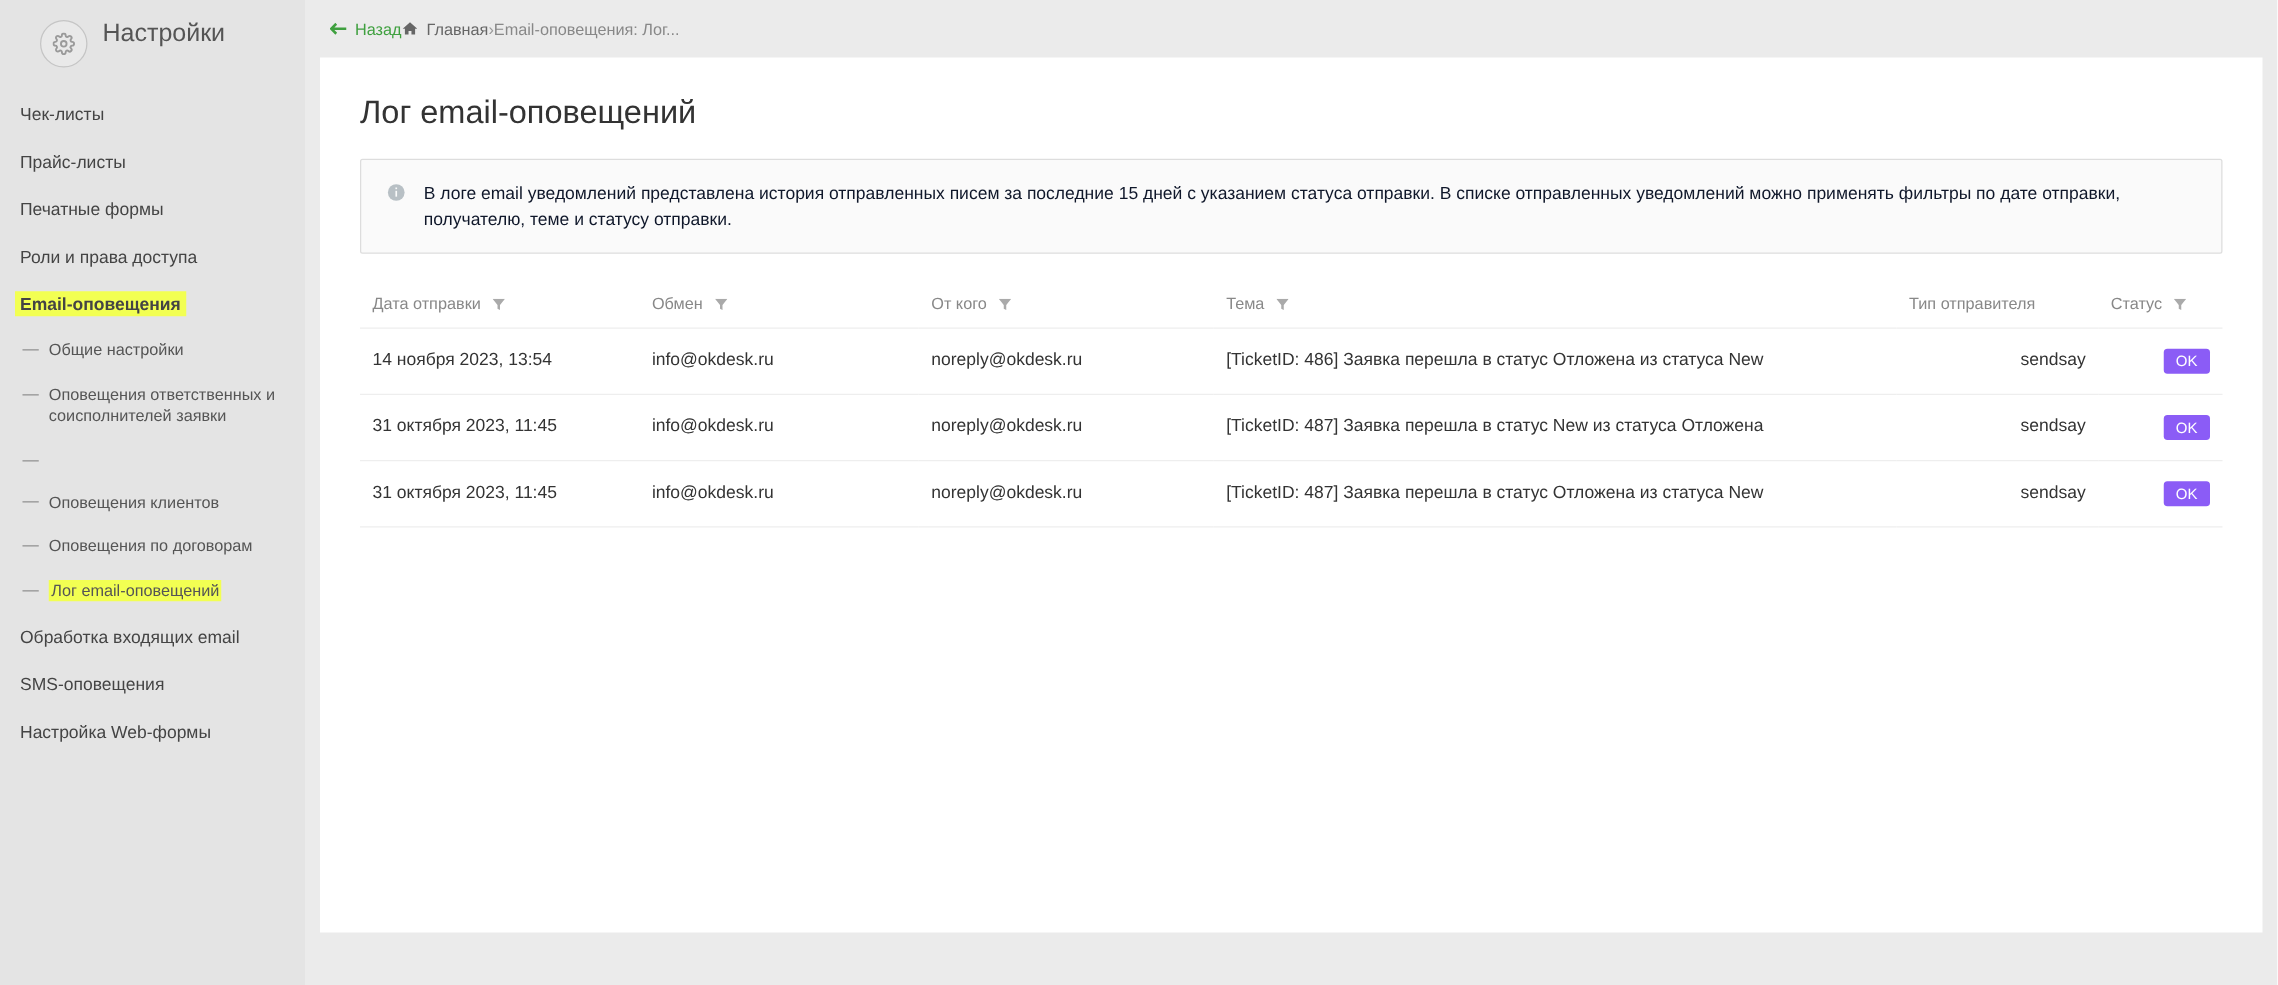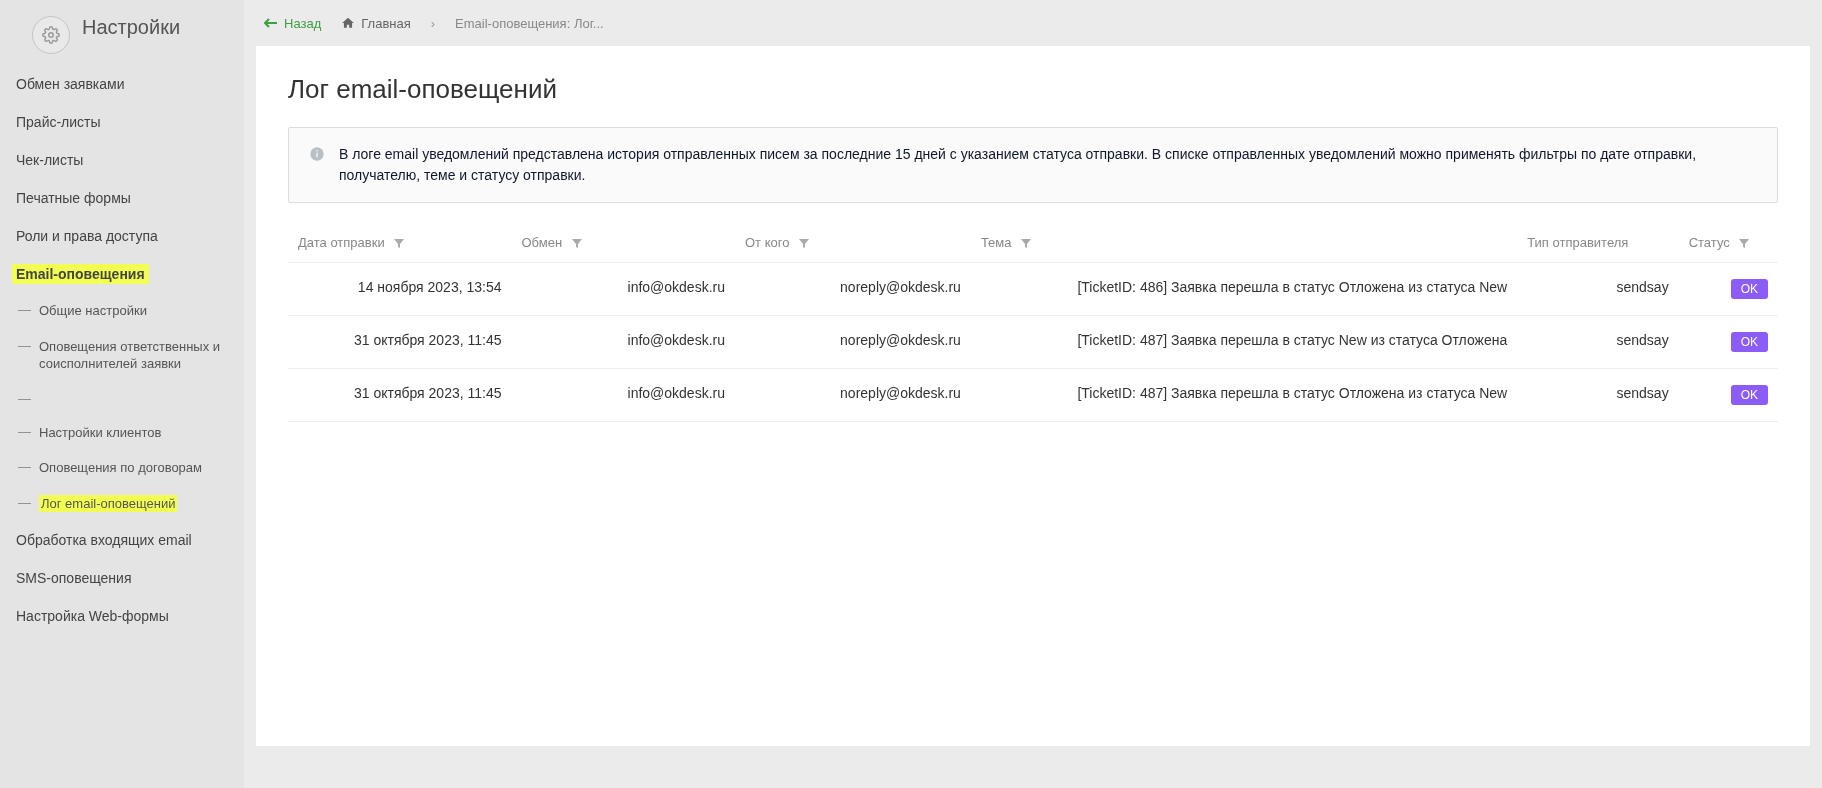--- a/index.html
+++ b/index.html
@@ -73,21 +73,20 @@
   
   .main {
     flex: 1;
     background: #ebebeb;
     min-height: 788px;
     padding: 0;
   }
   .topbar {
     display: flex;
     align-items: center;
-    gap: 20px;
     height: 46px;
     padding: 0 20px;
     color: #666;
     font-size: 13px;
   }
   .back-link { color: #3fa03f; display: flex; align-items: center; gap: 6px; cursor: pointer;}
   .crumb-home { color: #666; display: flex; align-items: center; gap: 6px; cursor: pointer;}
   .crumb-sep { color: #999; }
   .crumb-current { color: #888; }
 
@@ -131,21 +130,20 @@
     margin-left: 6px;
     color: #aaa;
     vertical-align: middle;
   }
   .log-table td {
     padding: 16px 10px;
     border-bottom: 1px solid #eee;
     vertical-align: top;
     color: #333;
     font-size: 14px;
-    text-align: right;
   }
   .status-badge {
     display: inline-block;
     background: #8b5cf6;
     color: #fff;
     font-size: 12px;
     padding: 3px 10px;
     border-radius: 3px;
     font-weight: 500;
   }
@@ -167,44 +165,43 @@
     <div class="sidebar-header">
       <span class="gear-circle">
         <svg width="18" height="18" viewBox="0 0 24 24" fill="none" stroke="currentColor" stroke-width="2">
             <circle cx="12" cy="12" r="3"></circle>
             <path d="M19.4 15a1.7 1.7 0 0 0 .34 1.87l.06.06a2 2 0 1 1-2.83 2.83l-.06-.06a1.7 1.7 0 0 0-1.87-.34 1.7 1.7 0 0 0-1 1.55V21a2 2 0 1 1-4 0v-.09a1.7 1.7 0 0 0-1-1.55 1.7 1.7 0 0 0-1.87.34l-.06.06a2 2 0 1 1-2.83-2.83l.06-.06a1.7 1.7 0 0 0 .34-1.87 1.7 1.7 0 0 0-1.55-1H3a2 2 0 1 1 0-4h.09a1.7 1.7 0 0 0 1.55-1 1.7 1.7 0 0 0-.34-1.87l-.06-.06a2 2 0 1 1 2.83-2.83l.06.06a1.7 1.7 0 0 0 1.87.34H9a1.7 1.7 0 0 0 1-1.55V3a2 2 0 1 1 4 0v.09a1.7 1.7 0 0 0 1 1.55 1.7 1.7 0 0 0 1.87-.34l.06-.06a2 2 0 1 1 2.83 2.83l-.06.06a1.7 1.7 0 0 0-.34 1.87V9a1.7 1.7 0 0 0 1.55 1H21a2 2 0 1 1 0 4h-.09a1.7 1.7 0 0 0-1.55 1z"></path>
           </svg>
       </span>
       <span class="sidebar-title">Настройки</span>
     </div>
 
-    <div class="nav-item" style="padding-top:4px"><span>Обмен заявками</span></div>
+    <div class="nav-item"><span>Чек-листы</span></div>
     <div class="nav-item"><span>Прайс-листы</span></div>
-    <div class="nav-item"><span>Чек-листы</span></div>
     <div class="nav-item"><span>Печатные формы</span></div>
     <div class="nav-item"><span>Роли и права доступа</span></div>
 
     <div class="nav-item-wrap">
       <span class="nav-item highlight">Email-оповещения</span>
     </div>
 
     <div class="sub-item">
         <span class="dash">—</span>
         <span class="sub-label">Общие настройки</span>
       </div>
     <div class="sub-item">
         <span class="dash">—</span>
         <span class="sub-label">Оповещения ответственных и соисполнителей заявки</span>
       </div>
     <div class="sub-item">
         <span class="dash">—</span>
       </div>
     <div class="sub-item">
         <span class="dash">—</span>
-        <span class="sub-label">Настройки клиентов</span>
+        <span class="sub-label">Оповещения клиентов</span>
       </div>
     <div class="sub-item">
         <span class="dash">—</span>
         <span class="sub-label">Оповещения по договорам</span>
       </div>
     <div class="sub-item highlight">
         <span class="dash">—</span>
         <span class="sub-label">Лог email-оповещений</span>
       </div>
 

